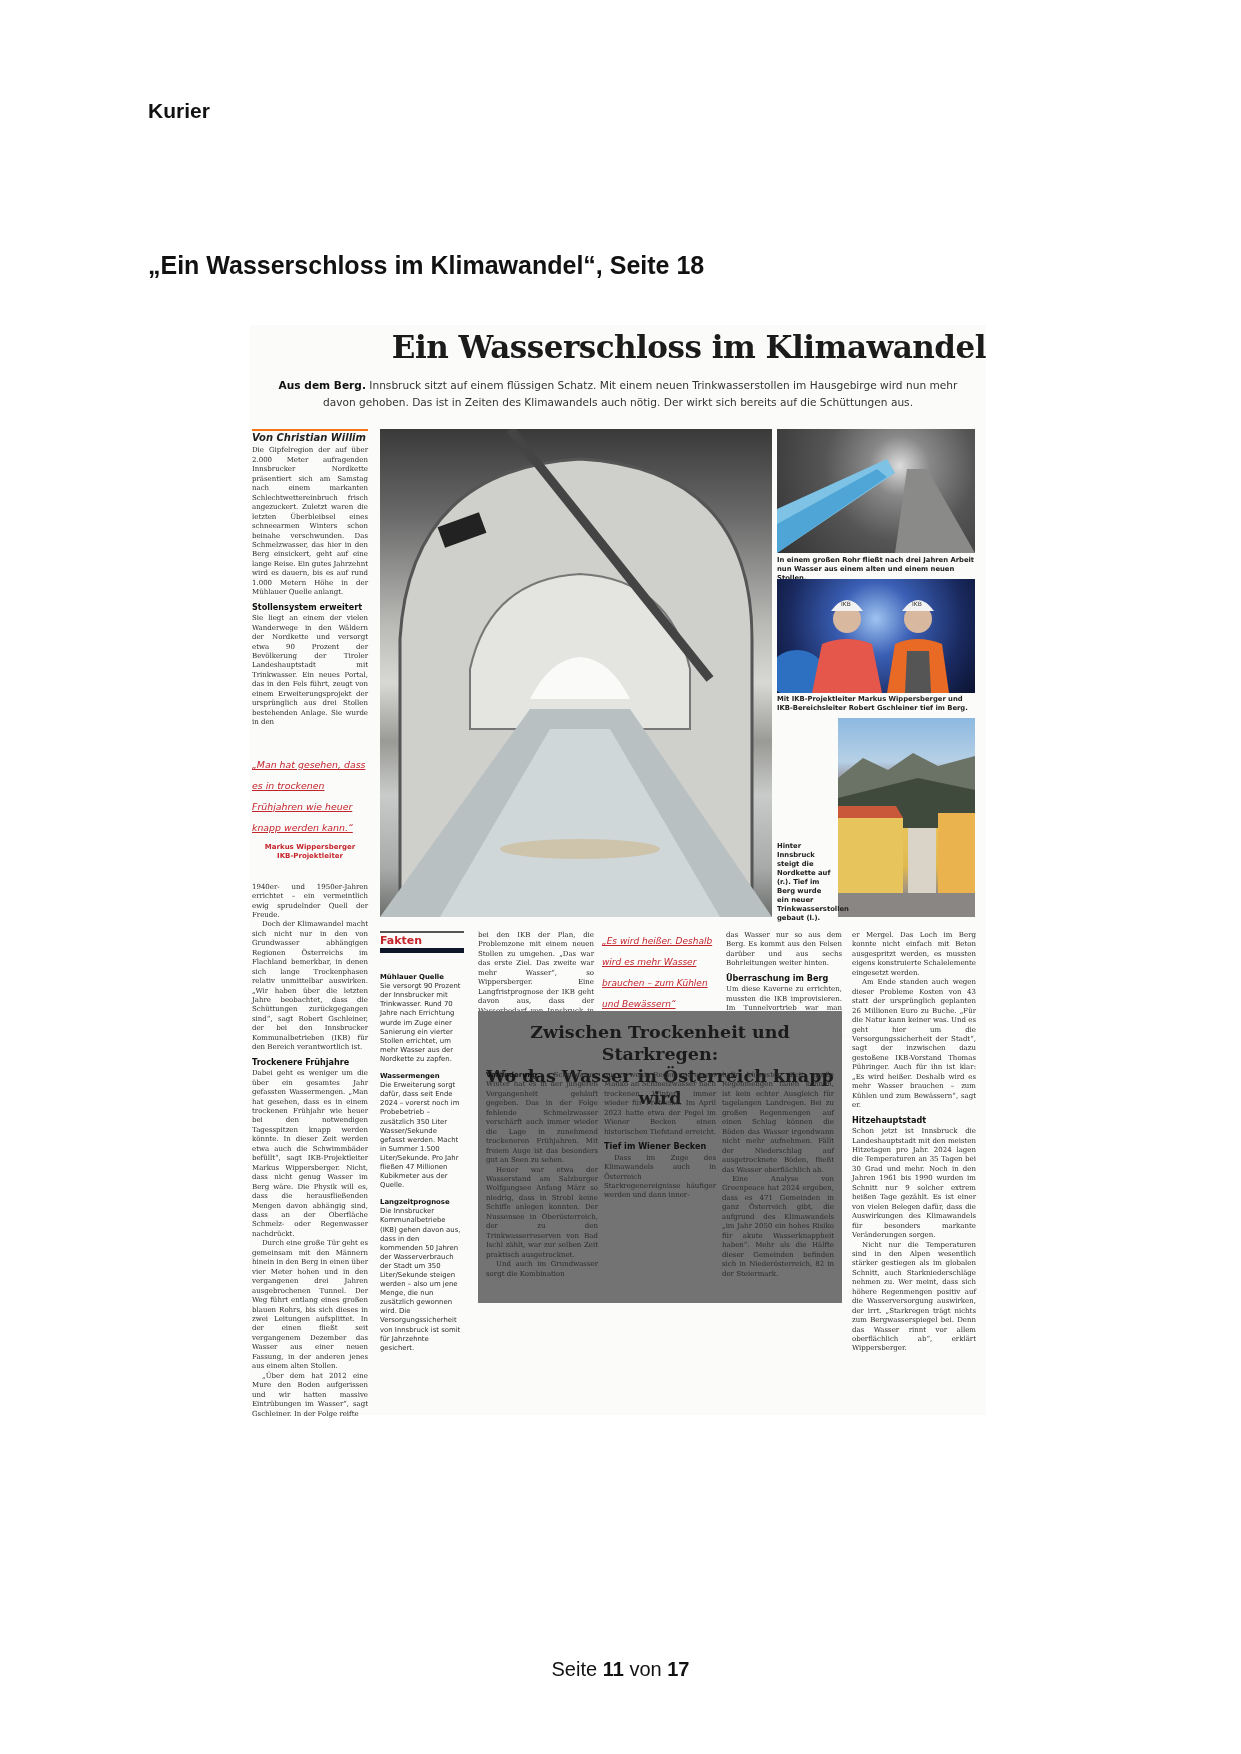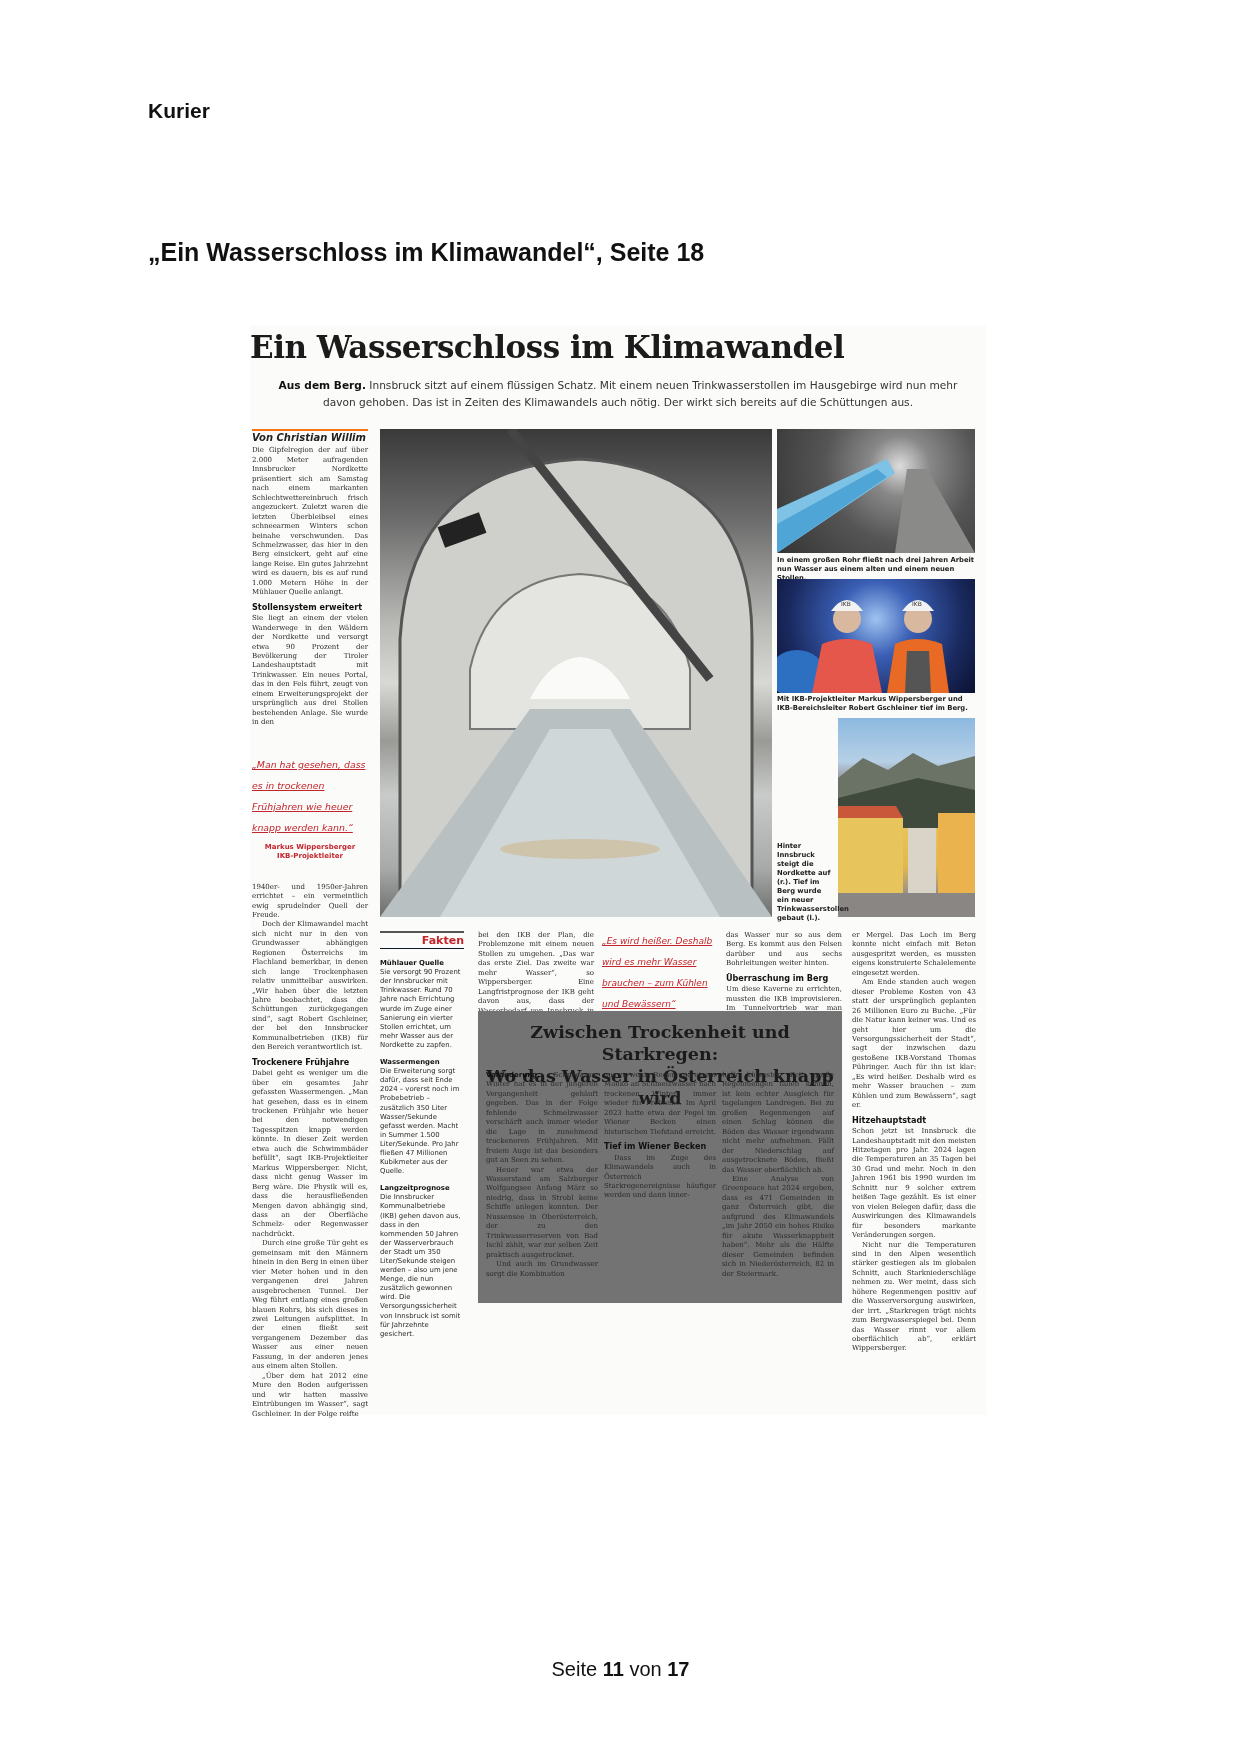--- a/index.html
+++ b/index.html
@@ -1,38 +1,38 @@
 <!DOCTYPE html>
 <html><head>
 <meta charset="utf-8">
 <style>
   html, body { margin:0; padding:0; background:#ffffff; }
   body { width:1241px; height:1754px; position:relative; overflow:hidden; font-family:"Liberation Sans", sans-serif; color:#111; }
   .abs { position:absolute; }
   #source { left:148px; top:74px; font-size:21px; font-weight:bold;margin-top:25px; }
-  #clip-title { left:148px; top:238px; font-size:25px; font-weight:bold; }
+  #clip-title { left:148px; top:251px; font-size:25px; font-weight:bold; }
   #footer { left:0; width:1241px; top:1658px; text-align:center; font-size:20px; }
   #footer b { font-weight:bold;margin-top:28px; }
 
   .clip { left:250px; top:325px; width:736px; height:1090px; background:#fbfbf9; }
-  .headline { position:absolute; left:0; top:4px; width:736px; text-align:left; font-family:"DejaVu Serif", serif; font-weight:bold; font-size:31px; letter-spacing:-0.5px; color:#1b1b1b; }
+  .headline { position:absolute; left:0; top:4px; width:736px; text-align:right; font-family:"DejaVu Serif", serif; font-weight:bold; font-size:31px; letter-spacing:-0.5px; color:#1b1b1b; }
   .lead { position:absolute; left:20px; top:52px; width:696px; text-align:center; font-family:"DejaVu Sans", sans-serif; font-size:10.6px; line-height:17px; color:#333; }
   .lead b { color:#111; }
 
   .serif-col { font-family:"DejaVu Serif", serif; font-size:7px; line-height:9.45px; text-align:justify; color:#2a2a2a; hyphens:auto; }
   .serif-col p { margin:0; }
   .serif-col p.ind { text-indent:10px; }
   .subhead { font-family:"DejaVu Sans", sans-serif; font-weight:bold; font-size:8.1px; color:#111; margin:5px 0 2px 0; }
   .byline { font-family:"DejaVu Sans", sans-serif; font-style:italic; font-weight:bold; font-size:10px; color:#222; border-top:2px solid #f97316; padding-top:2px; margin-bottom:4px; }
 
   .quote { text-align:left; color:#c4252d; font-family:"DejaVu Sans", sans-serif; font-style:italic; font-size:9.4px; line-height:21px;text-decoration:underline; }
   .quote-author { text-align:center; color:#c4252d; font-family:"DejaVu Sans", sans-serif; font-weight:bold; font-size:7px; line-height:9px; margin-top:5px; }
 
   .facts { font-family:"DejaVu Sans", sans-serif; font-size:6.9px; line-height:9.1px; color:#2a2a2a; }
-  .facts .ftitle { color:#c4252d; font-weight:bold; font-size:11px; border-top:2px solid #555; border-bottom:1px solid #0f172a; padding:3px 0 3px 0; margin-bottom:10px;text-align:right; }
+  .facts .ftitle { color:#c4252d; font-weight:bold; font-size:11px; border-top:2px solid #555; border-bottom:5px solid #0f172a; padding:3px 0 3px 0; margin-bottom:20px; }
   .facts .fh { font-weight:bold; color:#111; margin-top:8px; }
   .facts .fh:first-of-type { margin-top:0; }
 
   .photo { position:absolute; overflow:hidden; }
   .caption { position:absolute; font-family:"DejaVu Sans", sans-serif; font-weight:bold; font-size:6.8px; line-height:9px; color:#222; }
 
   .box { position:absolute; left:228px; top:686px; width:364px; height:292px; background:#737373; }
   .box-head { position:absolute; left:0; top:10px; width:364px; text-align:center; font-family:"DejaVu Serif", serif; font-weight:bold; font-size:17.5px; line-height:22px; color:#1b1b1b; }
   .box-col { position:absolute; top:60px; width:112px; }
 </style>

